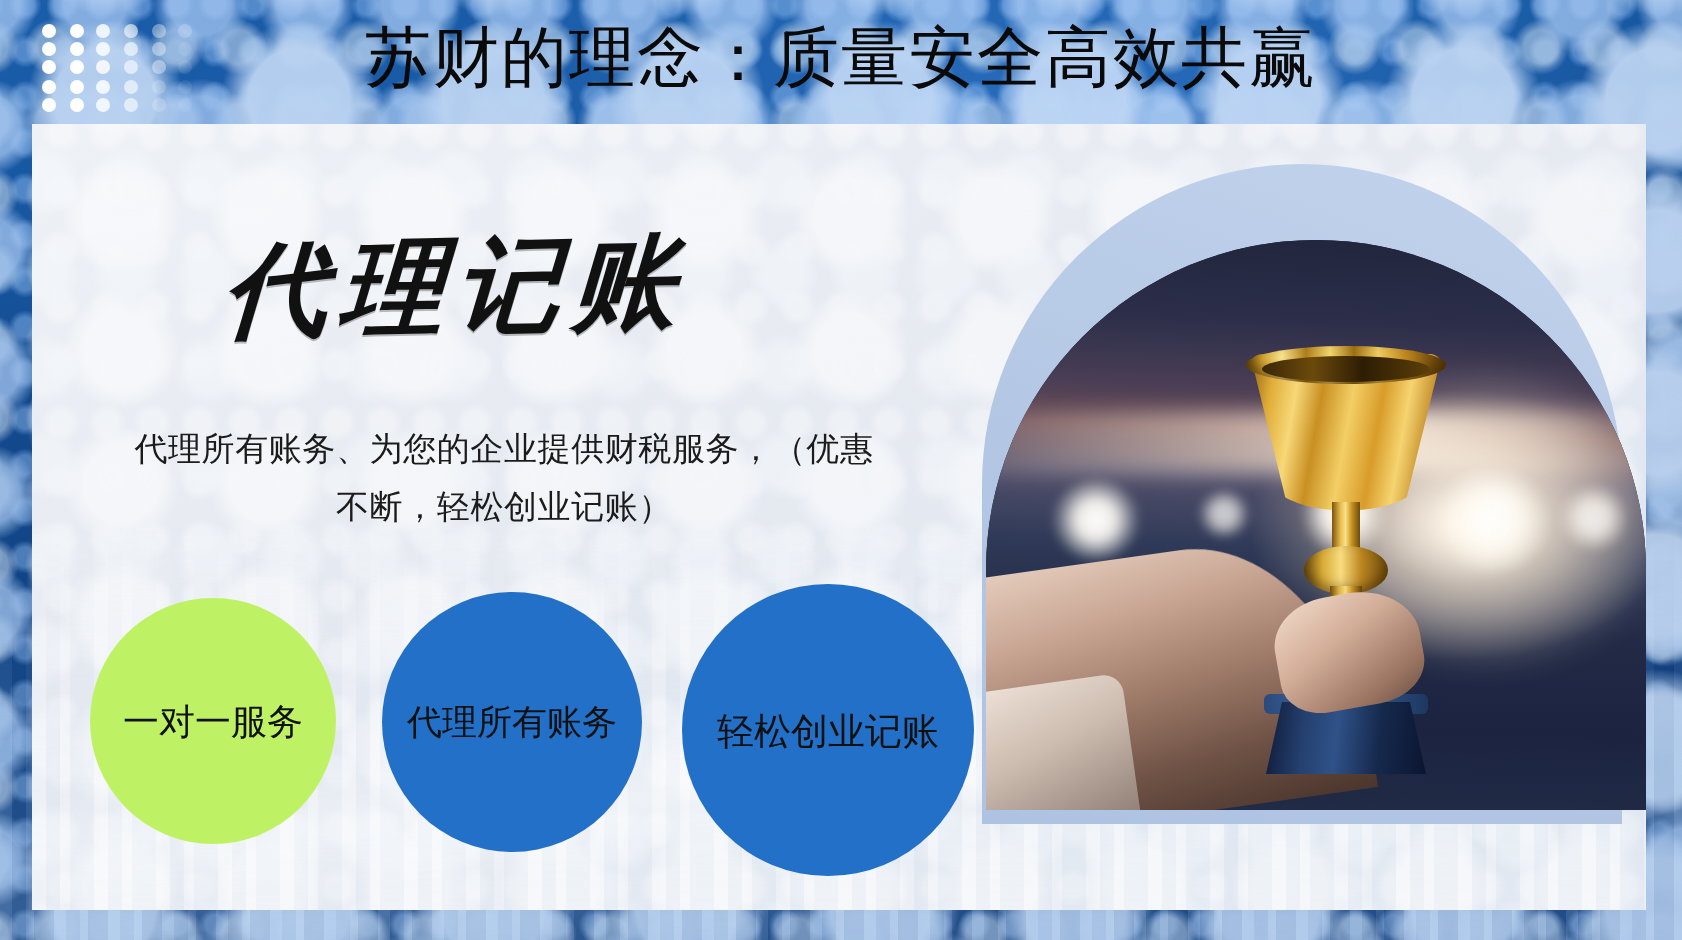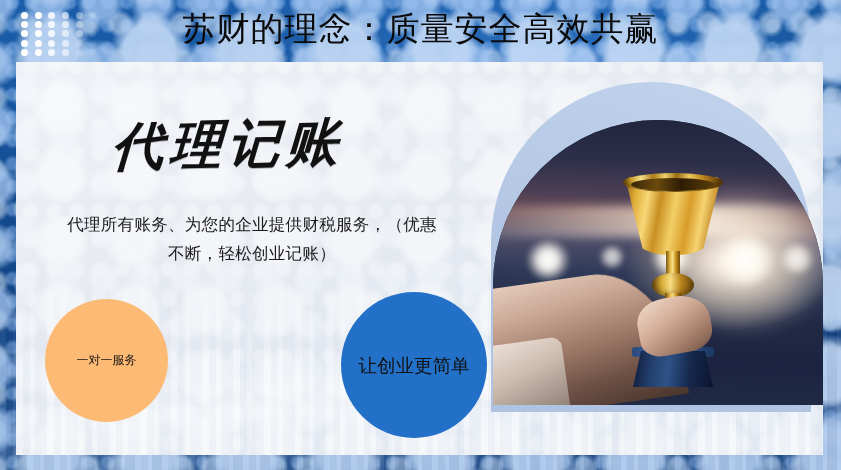--- a/index.html
+++ b/index.html
@@ -301,21 +301,21 @@
 
   
   .circle{
     position:absolute;
     border-radius:50%;
     display:flex;align-items:center;justify-content:center;
     color:#111111;
     font-family:"DejaVu Sans","Liberation Sans",sans-serif;
     white-space:nowrap;
   }
-  .c1{left:45px;  top:299px; width:123px;height:123px; background:#fdba74; font-size:12px;}
+  .c1{left:45px;  top:299px; width:123px;height:123px; background:#bef264; font-size:18px;}
   .c2{left:191px; top:296px; width:130px;height:130px; background:#2270c7; font-size:17.5px;}
   .c3{left:341px; top:292px; width:146px;height:146px; background:#2270c7; font-size:18.5px;}
 </style>
 </head>
 <body>
 
 <div class="slide">
 
   <div class="bg-base"></div>
   <div class="bg-stars"></div>
@@ -395,15 +395,16 @@
     </div>
 
     <div class="hand"></div>
   </div>
 
   <div class="brush-title">代理记账</div>
 
   <div class="body-copy">代理所有账务、为您的企业提供财税服务，（优惠不断，轻松创业记账）</div>
 
   <div class="circle c1">一对一服务</div>
-  <div class="circle c3">让创业更简单</div>
+  <div class="circle c2">代理所有账务</div>
+  <div class="circle c3">轻松创业记账</div>
 
 </div>
 
 </body></html>

